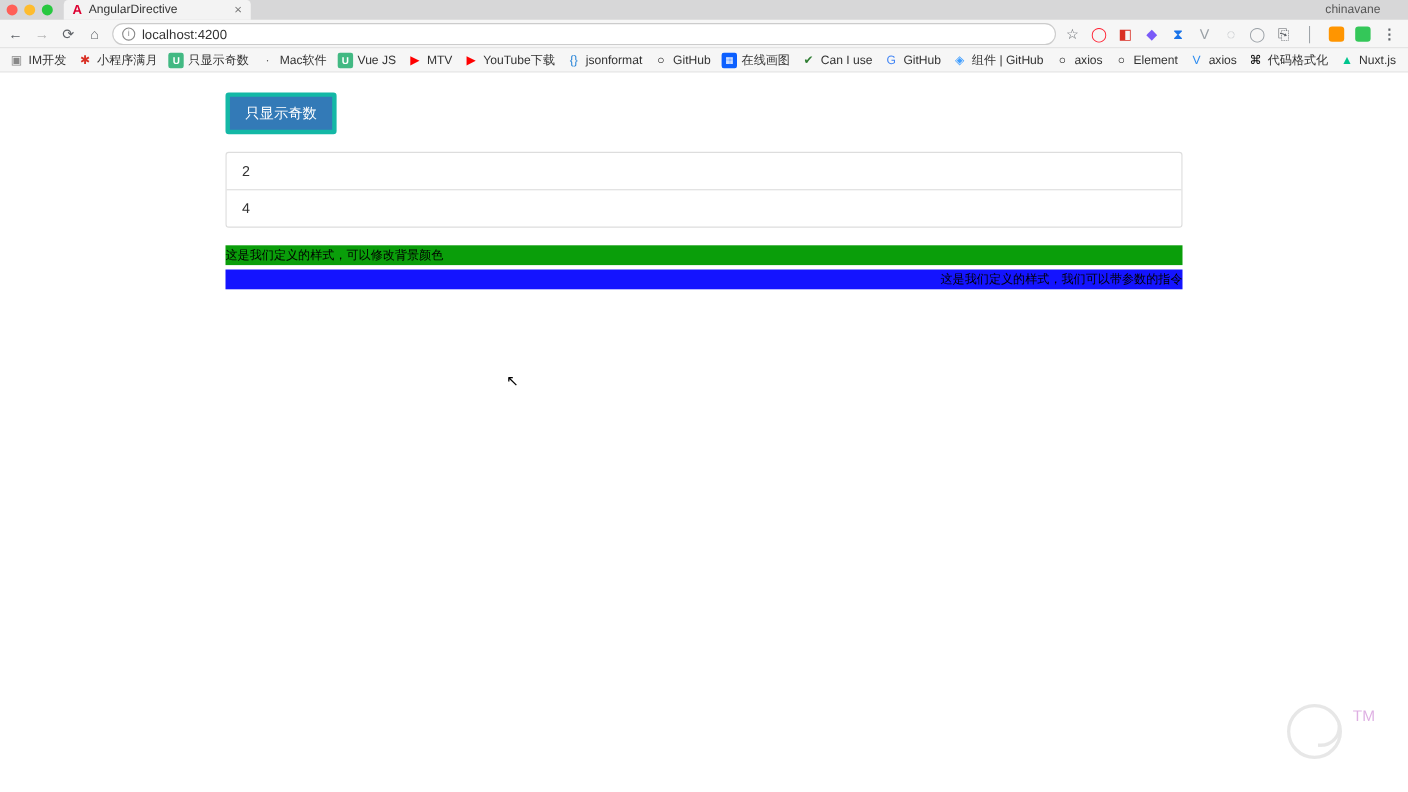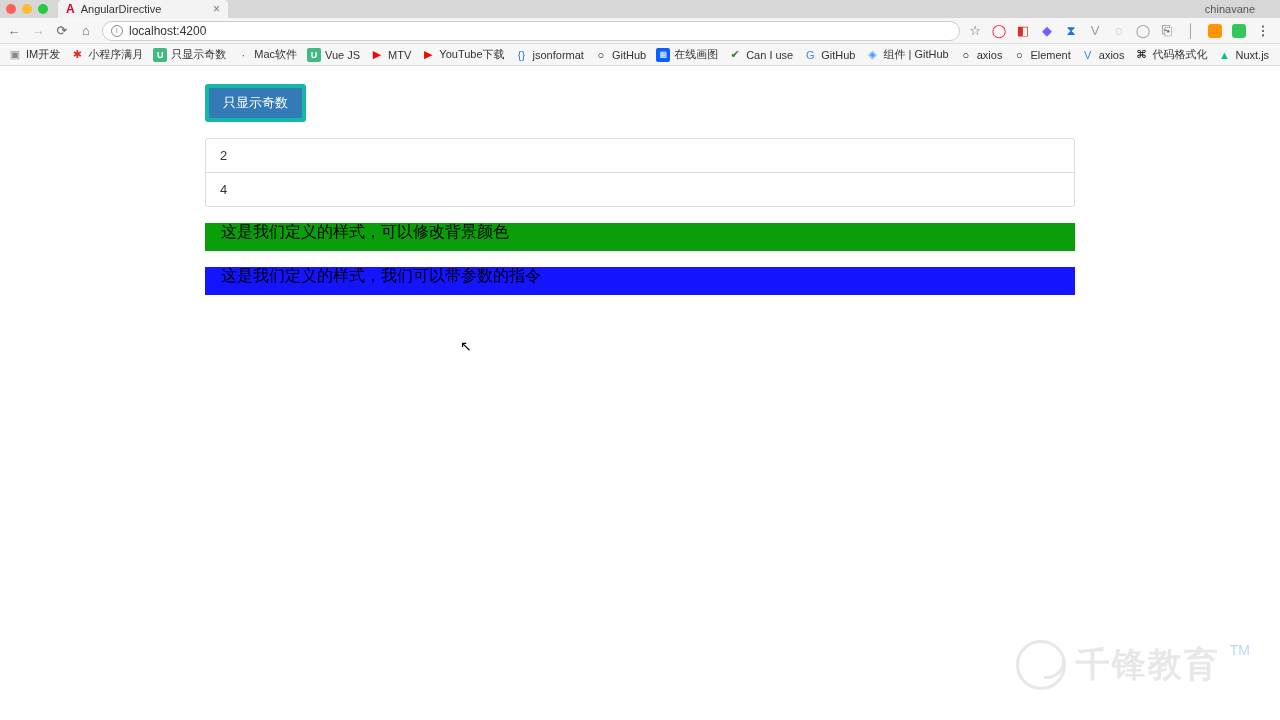--- a/index.html
+++ b/index.html
@@ -59,30 +59,30 @@
   .page { position: absolute; left: 0; right: 0; top: 66px; bottom: 0; background:#fff; }
   .container { width: 870px; margin: 18px auto 0; }
   .btn-primary {
     background:#337ab7; border:4px solid #14b8a6; color:#fff;
     font-size:13px; padding:6px 14px; border-radius:3px; cursor:pointer;
     display:inline-block;
   }
   .list-group { margin-top:16px; border:1px solid #ddd; border-radius:3px; }
   .list-group-item { padding:9px 14px; font-size:13px; color:#333; border-bottom:1px solid #ddd; }
   .list-group-item:last-child { border-bottom:none; }
-  .bar { margin-top:16px; height:28px; color:#000; font-size:16px; padding:2px 16px; line-height:14px; overflow:hidden; white-space:nowrap; }
+  .bar { margin-top:16px; height:18px; color:#000; font-size:11px; padding:2px 0; line-height:14px; overflow:hidden; white-space:nowrap; }
   .bar.green { background:#0a9e0a; }
-  .bar.blue  { background:#1414ff; margin-top:16px; }
+  .bar.blue  { background:#1414ff; margin-top:4px;text-align:right; }
 
   
   .watermark { position:absolute; right:30px; bottom:30px; display:flex; align-items:center; gap:10px; opacity:.35; }
   .wm-logo { width:50px; height:50px; border:3px solid #bbb; border-radius:50%; position:relative; }
   .wm-logo::before { content:""; position:absolute; right:-2px; bottom:8px; width:18px; height:18px; border-right:3px solid #bbb; border-bottom:3px solid #bbb; border-bottom-right-radius:18px; }
   .wm-text { font-size:34px; font-weight:600; color:#bbb; letter-spacing:2px; }
-  .wm-tm { font-size:14px; color:#3b82f6; align-self:flex-start; margin-top:2px; }
+  .wm-tm { font-size:14px; color:#a21caf; align-self:flex-start; margin-top:2px; }
 
   
   .cursor { position:absolute; left:460px; top:272px; font-size:14px; color:#000; }
 </style>
 </head>
 <body>
 
 <div class="tabstrip">
   <div class="traffic">
     <span class="t-close"></span>
@@ -207,16 +207,15 @@
         <div class="list-group-item">4</div>
       </div>
     <div class="bar green">这是我们定义的样式，可以修改背景颜色</div>
     <div class="bar blue">这是我们定义的样式，我们可以带参数的指令</div>
   </div>
 
   <div class="cursor">↖</div>
 
   <div class="watermark">
     <div class="wm-logo"></div>
-    <div class="wm-text">千锋教育</div>
     <div class="wm-tm">TM</div>
   </div>
 </div>
 
 </body></html>

